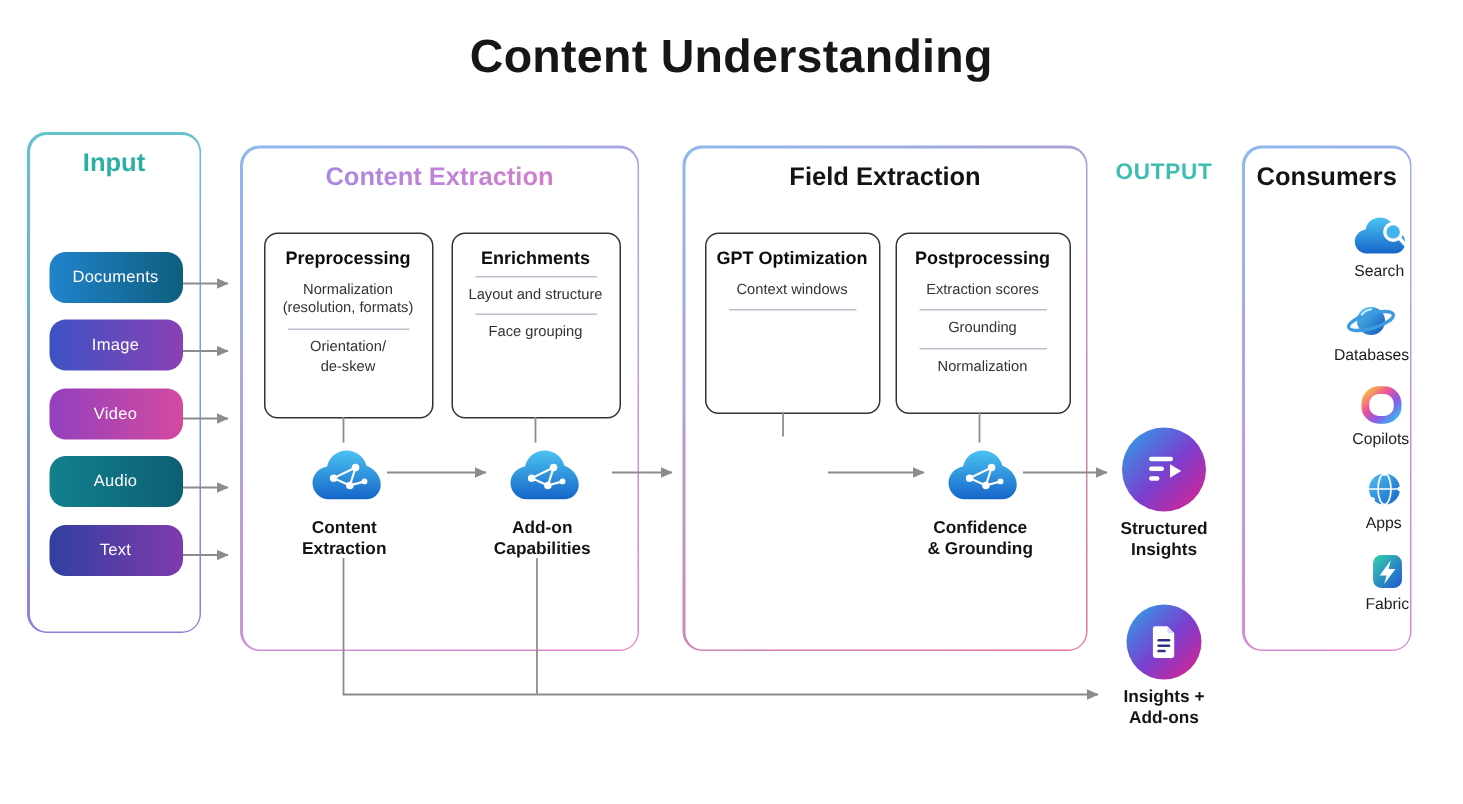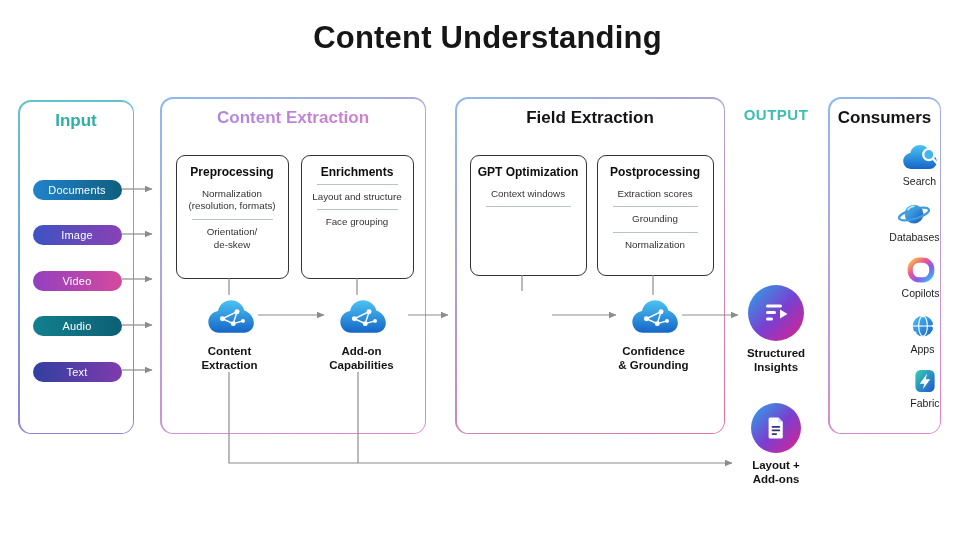--- a/index.html
+++ b/index.html
@@ -18,21 +18,21 @@
   .p-fe{background:linear-gradient(150deg,#8FB9EE,#E8709E)}
   .p-cons{background:linear-gradient(150deg,#8FB9EE,#E383C9)}
   .panel-h{position:absolute;top:9px;left:0;width:100%;text-align:center;
            font-size:17px;font-weight:700;color:#141414}
   .teal{color:#2DAFA5}
   .grad-text{background:linear-gradient(90deg,#9D8BE6,#E07BC8);
              -webkit-background-clip:text;background-clip:text;
              color:transparent;-webkit-text-fill-color:transparent}
 
   
-  .pill{position:absolute;left:13px;width:89px;height:20px;border-radius:11px;
+  .pill{position:absolute;left:13px;width:89px;height:34px;border-radius:11px;
         color:#fff;font-size:11px;display:flex;align-items:center;
         justify-content:center;letter-spacing:.2px}
   .pill-doc{background:linear-gradient(90deg,#2183CC,#0E5F7E)}
   .pill-img{background:linear-gradient(90deg,#3D52C4,#8A41B4)}
   .pill-vid{background:linear-gradient(90deg,#9340BF,#D44A9E)}
   .pill-aud{background:linear-gradient(90deg,#12808D,#0D5F74)}
   .pill-txt{background:linear-gradient(90deg,#31409F,#7F3AAE)}
 
   
   .sbox{position:absolute;background:#fff;border:1.2px solid #333;
@@ -65,21 +65,21 @@
 
   .arrows{position:absolute;inset:0;pointer-events:none}
 </style>
 </head>
 <body>
 
 <div>
 
   <div class="page-title">Content Understanding</div>
 
-  <div class="panel p-input" style="left:18px;top:100px;width:116px;height:334px">
+  <div class="panel p-input" style="left:18px;top:88px;width:116px;height:334px">
     <div class="inner">
       <div class="panel-h teal">Input</div>
       <div class="pill pill-doc" style="top:78px">Documents</div>
       <div class="pill pill-img" style="top:123px">Image</div>
       <div class="pill pill-vid" style="top:169px">Video</div>
       <div class="pill pill-aud" style="top:214px">Audio</div>
       <div class="pill pill-txt" style="top:260px">Text</div>
     </div>
   </div>
 
@@ -209,21 +209,21 @@
   <div class="node" style="left:740px;top:403px;width:72px">
     <div class="circle-md">
       <svg width="26" height="26" viewBox="0 0 26 26">
         <path d="M7.2 2.5h8.1l4.5 4.6V22a1.6 1.6 0 0 1-1.6 1.6H7.2A1.6 1.6 0 0 1 5.6 22V4.1a1.6 1.6 0 0 1 1.6-1.6z" fill="#fff"></path>
         <path d="M15.3 2.5l4.5 4.6h-4.5z" fill="#D9DCF5"></path>
         <rect x="8.6" y="11" width="8.6" height="1.7" rx=".8" fill="#33307F"></rect>
         <rect x="8.6" y="14.6" width="8.6" height="1.7" rx=".8" fill="#33307F"></rect>
         <rect x="8.6" y="18.2" width="5.5" height="1.7" rx=".8" fill="#33307F"></rect>
       </svg>
     </div>
-    <div class="nlabel">Layout +
+    <div class="nlabel">Insights +
 Add-ons</div>
   </div>
 
   <div class="panel p-cons" style="left:828px;top:97px;width:113px;height:337px">
     <div class="inner">
       <div class="panel-h">Consumers</div>
       <div class="cons-list">
 
         <div class="citem">
           <svg width="40" height="32" viewBox="0 0 50 40">

